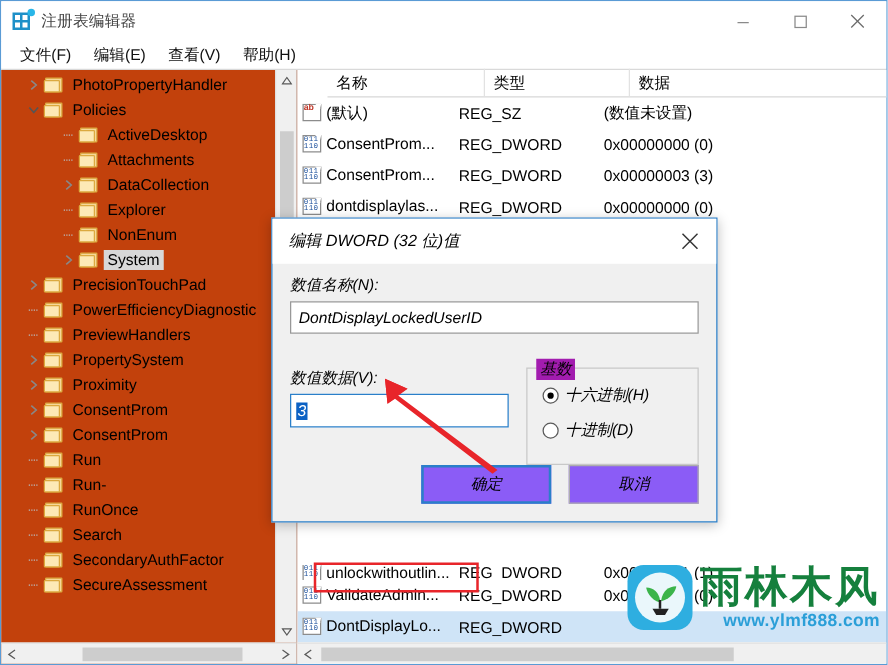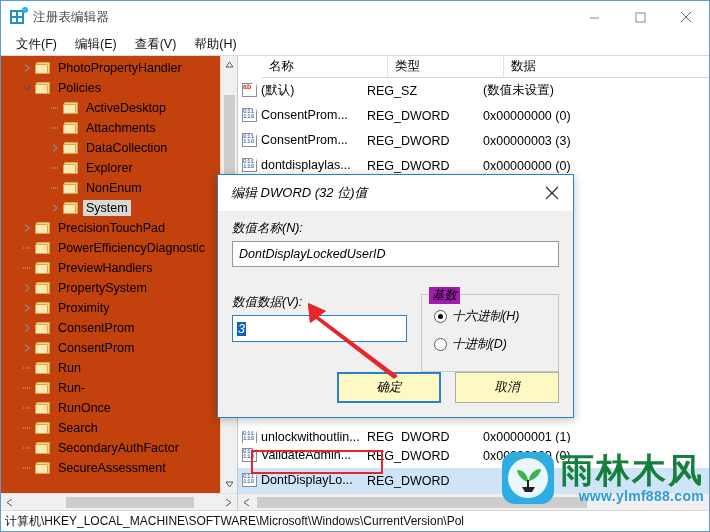--- a/index.html
+++ b/index.html
@@ -180,21 +180,21 @@
   }
   .rdot.on:after {
     content:""; position:absolute; left:3px; top:3px; width:5px; height:5px;
     background:#000; border-radius:50%;
   }
   .dlg-btns {
     display:flex; justify-content:flex-end; gap:14px;
     padding:0 14px 14px 14px;
   }
   .btn {
-    width:104px; height:31px; background:#fef9c3; border:1px solid #adadad;
+    width:104px; height:31px; background:#8b5cf6; border:1px solid #adadad;
     display:flex; align-items:center; justify-content:center; font-size:12.5px;
   }
   .btn.default { border:2px solid #2a7fc9; }
   
   .arrow { position:absolute; left:280px; top:300px; z-index:60; pointer-events:none; }
   
   .redbox {
     position:absolute; border:2px solid #e8252a; z-index:40; pointer-events:none;
   }
   
@@ -674,23 +674,20 @@
         <div class="hbtn">
           <svg width="7" height="9" viewBox="0 0 7 9">
               <path d="M6 1 L1 4.5 L6 8" fill="none" stroke="#5a5a5a" stroke-width="1"></path>
             </svg>
         </div>
         <div class="hthumb" style="width:330px;margin-left:2px;"></div>
       </div>
     </div>
   </div>
 
-  <div class="statusbar">
-    <span>计算机\HKEY_LOCAL_MACHINE\SOFTWARE\Microsoft\Windows\CurrentVersion\Pol</span>
-  </div>
 </div>
 
 <div class="redbox" style="left:251px;top:450px;width:132px;height:24px;"></div>
 
 <div class="dialog">
   <div class="dlg-title">
     <div class="t">编辑 DWORD (32 位)值</div>
     <div class="dlg-close">
       <svg width="14" height="14" viewBox="0 0 14 14">
           <line x1="1" y1="1" x2="13" y2="13" stroke="#333" stroke-width="1.2"></line>

